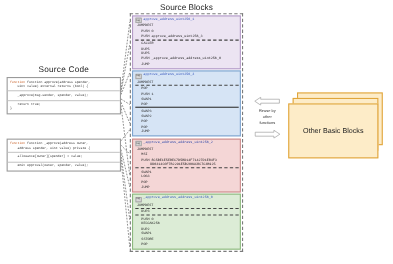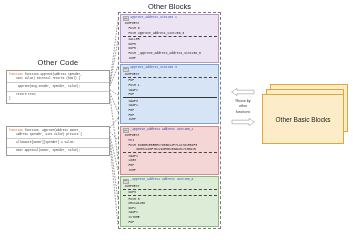--- a/index.html
+++ b/index.html
@@ -64,40 +64,40 @@
     <path d="M110,96 L118,160"></path>
     <path d="M110,128 L118,118"></path>
     <path d="M110,132 L118,140"></path>
     <path d="M110,136 L118,170"></path>
     <path d="M110,140 L118,200"></path>
     <path d="M110,145 L118,225"></path>
   </g>
 </svg>
 
 <div id="source-col">
-  <div class="src-title">Other Code</div>
+  <div class="src-title">Source Code</div>
 
   <div class="code-box">
     <div class="code-row"><span class="kw">function</span> <span>function approve(address spender,
     uint value) external returns (bool) {</span></div>
     <div class="code-row">    _approve(msg.sender, spender, value);</div>
     <div class="code-row">    return true;
 }</div>
   </div>
 
   <div class="code-box code-box2">
     <div class="code-row"><span class="kw">function</span> <span>function _approve(address owner,
     address spender, uint value) private {</span></div>
     <div class="code-row">    allowance[owner][spender] = value;</div>
     <div class="code-row">    emit Approval(owner, spender, value);</div>
   </div>
 </div>
 
 <div id="bb-wrap">
-  <div class="bb-title">Other Blocks</div>
+  <div class="bb-title">Source Blocks</div>
   <div id="bb-outer">
       <div class="block blk-purple">
         <div class="blk-head">
           <span class="tag">tag</span>
           <span class="blk-label">approve_address_uint256_1</span>
         </div>
         <div class="ins-list">
           <div class="ins ind0">JUMPDEST</div>
           <div class="ins">PUSH 0</div>
           <div class="ins">PUSH approve_address_uint256_3</div>

